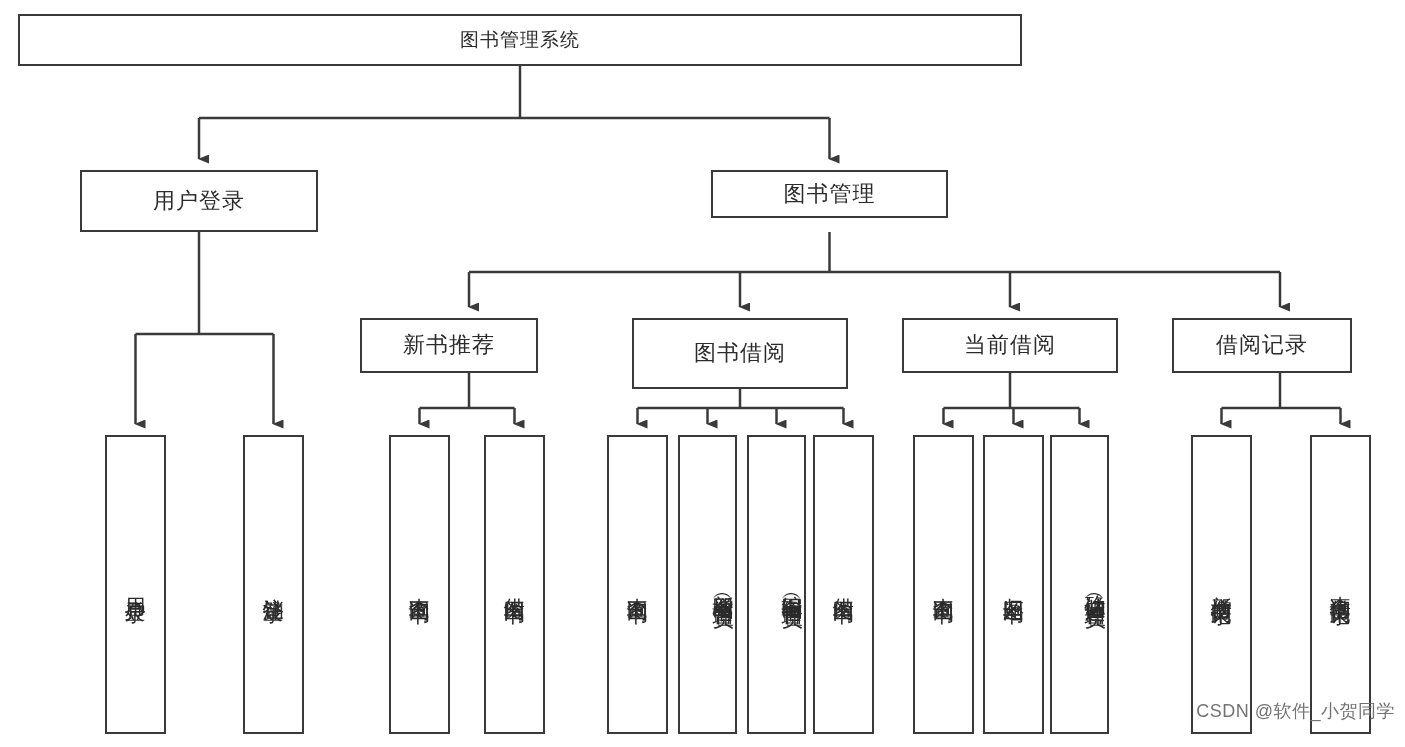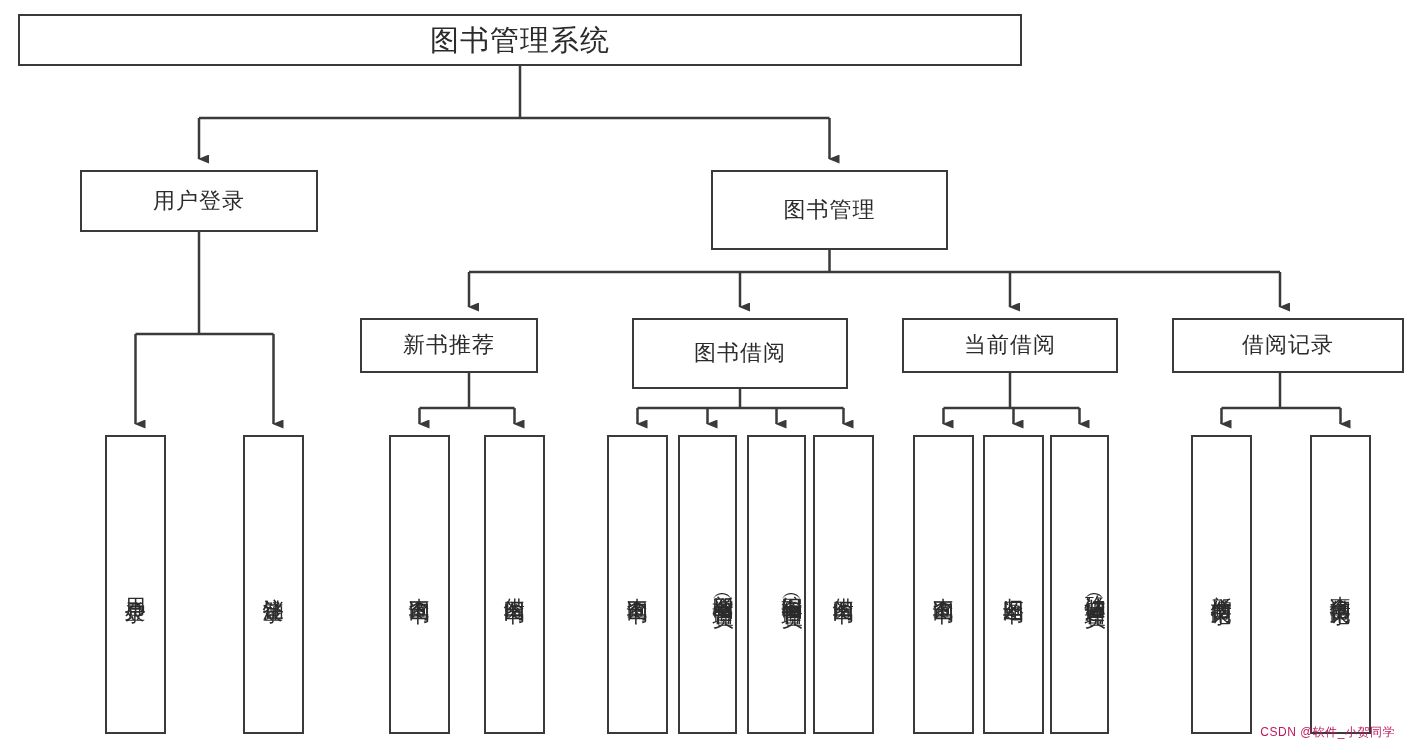--- a/index.html
+++ b/index.html
@@ -34,21 +34,21 @@
     align-items: center;
     justify-content: center;
     color: #2b2b2b;
   }
   .node.horiz {
     font-size: 22px;
     letter-spacing: 1px;
     line-height: 1.2;
   }
   .node.root {
-    font-size: 29px;
+    font-size: 19px;
   }
   .node.vert {
     writing-mode: vertical-rl;
     text-orientation: upright;
     align-items: flex-start;
     justify-content: center;
     font-size: 21px;
     line-height: 1.12;
     letter-spacing: 2px;
     padding-top: 6px;
@@ -58,23 +58,23 @@
     align-items: flex-start;
     padding-top: 4px;
   }
   .node.vert.mid {
     align-items: center;
     padding-top: 0;
   }
   .watermark {
     position: absolute;
     right: 10px;
-    bottom: 6px;
-    font-size: 12px;
-    color: #be185d;
+    bottom: 24px;
+    font-size: 18px;
+    color: #737373;
     letter-spacing: 0.5px;
     white-space: nowrap;
   }
 </style>
 </head>
 <body>
 
 <div id="stage">
   <svg class="wires" viewBox="0 0 1405 747">
     <defs>
@@ -119,33 +119,33 @@
       </g>
   </svg>
 
   <div id="node-layer">
       <div class="node horiz root" style="left: 18px; top: 14px; width: 1004px; height: 52px;">
         <span>图书管理系统</span>
       </div>
       <div class="node horiz" style="left: 80px; top: 170px; width: 238px; height: 62px;">
         <span>用户登录</span>
       </div>
-      <div class="node horiz" style="left: 711px; top: 170px; width: 237px; height: 80px;">
+      <div class="node horiz" style="left: 711px; top: 170px; width: 237px; height: 48px;">
         <span>图书管理</span>
       </div>
       <div class="node horiz" style="left: 360px; top: 318px; width: 178px; height: 55px;">
         <span>新书推荐</span>
       </div>
       <div class="node horiz" style="left: 632px; top: 318px; width: 216px; height: 71px;">
         <span>图书借阅</span>
       </div>
       <div class="node horiz" style="left: 902px; top: 318px; width: 216px; height: 55px;">
         <span>当前借阅</span>
       </div>
-      <div class="node horiz" style="left: 1172px; top: 318px; width: 232px; height: 55px;">
+      <div class="node horiz" style="left: 1172px; top: 318px; width: 180px; height: 55px;">
         <span>借阅记录</span>
       </div>
       <div class="node vert mid" style="left: 105px; top: 435px; width: 61px; height: 299px;">
         <span>用户登录</span>
       </div>
       <div class="node vert mid" style="left: 243px; top: 435px; width: 61px; height: 299px;">
         <span>注销登录</span>
       </div>
       <div class="node vert mid" style="left: 389px; top: 435px; width: 61px; height: 299px;">
         <span>查询图书</span>

